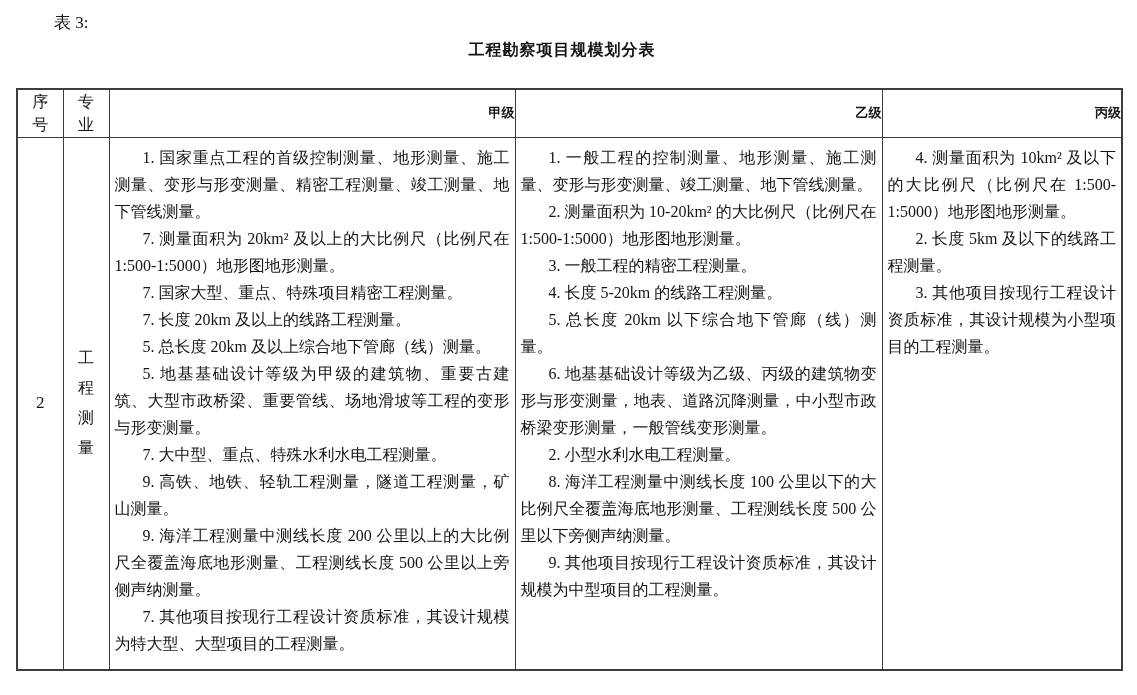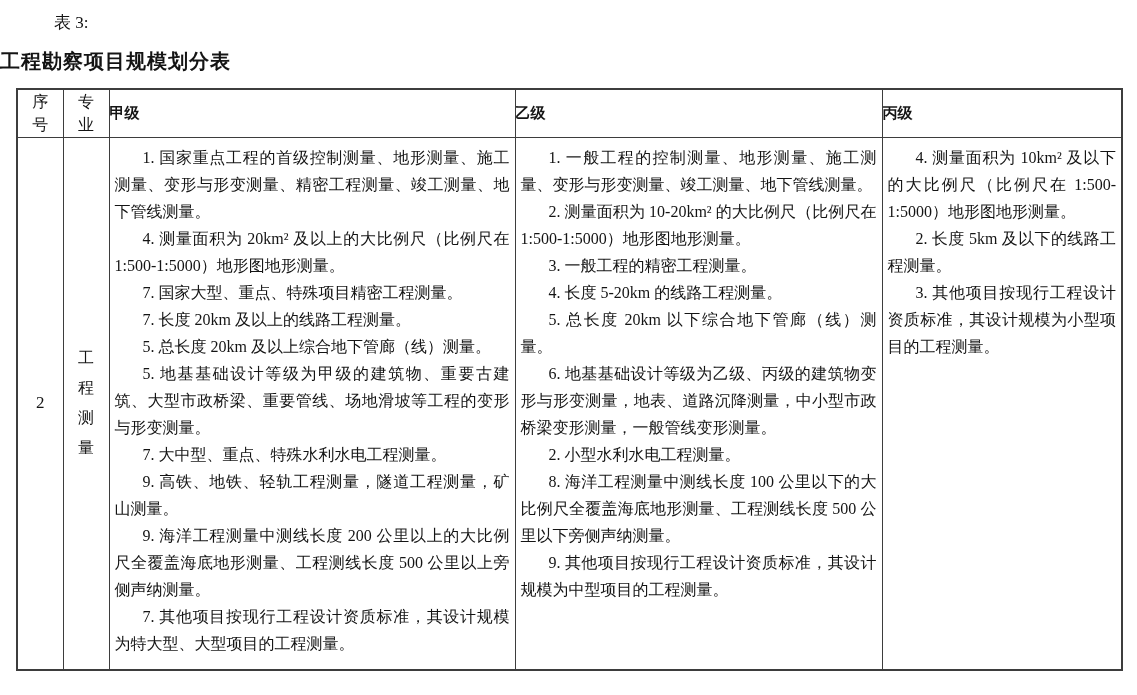--- a/index.html
+++ b/index.html
@@ -15,26 +15,26 @@
   .table-label {
     position: absolute;
     top: 12px;
     left: 13px;
     font-size: 17px;
     line-height: 22px;
     margin-left: 41px;
   }
   .doc-title {
     position: absolute;
-    top: 48px;
+    top: 40px;
     left: 0;
     width: 1124px;
     margin: 0;
-    text-align: left;
-    font-size: 20px;
+    text-align: center;
+    font-size: 16px;
     font-weight: 700;
     letter-spacing: 1px;
   }
   table.grade-table {
     position: absolute;
     top: 88px;
     left: 16px;
     width: 1105px;
     border-collapse: collapse;
     table-layout: fixed;
@@ -47,23 +47,23 @@
   }
   tr.header-row { height: 48px; }
   th.hdr-small {
     font-size: 16px;
     font-weight: 400;
     line-height: 23px;
     text-align: center;
     vertical-align: middle;
   }
   th.hdr-grade {
-    font-size: 15px;
+    font-size: 13px;
     font-weight: 700;
-    text-align: left;
+    text-align: right;
     vertical-align: middle;
     font-family: "Liberation Sans", "DejaVu Sans", sans-serif;
   }
   tr.body-row { height: 533px; }
   td.index-cell {
     text-align: center;
     vertical-align: middle;
     font-size: 17px;
   }
   td.specialty-cell {
@@ -108,21 +108,21 @@
       <th class="hdr-grade">乙级</th>
       <th class="hdr-grade">丙级</th>
     </tr>
   </thead>
   <tbody>
     <tr class="body-row">
       <td class="index-cell">2</td>
       <td class="specialty-cell">工<br>程<br>测<br>量</td>
       <td class="items-cell">
           <p class="item">1. 国家重点工程的首级控制测量、地形测量、施工测量、变形与形变测量、精密工程测量、竣工测量、地下管线测量。</p>
-          <p class="item">4. 测量面积为 20km² 及以上的大比例尺（比例尺在 1:500-1:5000）地形图地形测量。</p>
+          <p class="item">7. 测量面积为 20km² 及以上的大比例尺（比例尺在 1:500-1:5000）地形图地形测量。</p>
           <p class="item">7. 国家大型、重点、特殊项目精密工程测量。</p>
           <p class="item">7. 长度 20km 及以上的线路工程测量。</p>
           <p class="item">5. 总长度 20km 及以上综合地下管廊（线）测量。</p>
           <p class="item">5. 地基基础设计等级为甲级的建筑物、重要古建筑、大型市政桥梁、重要管线、场地滑坡等工程的变形与形变测量。</p>
           <p class="item">7. 大中型、重点、特殊水利水电工程测量。</p>
           <p class="item">9. 高铁、地铁、轻轨工程测量，隧道工程测量，矿山测量。</p>
           <p class="item">9. 海洋工程测量中测线长度 200 公里以上的大比例尺全覆盖海底地形测量、工程测线长度 500 公里以上旁侧声纳测量。</p>
           <p class="item">7. 其他项目按现行工程设计资质标准，其设计规模为特大型、大型项目的工程测量。</p>
         </td>
       <td class="items-cell">

